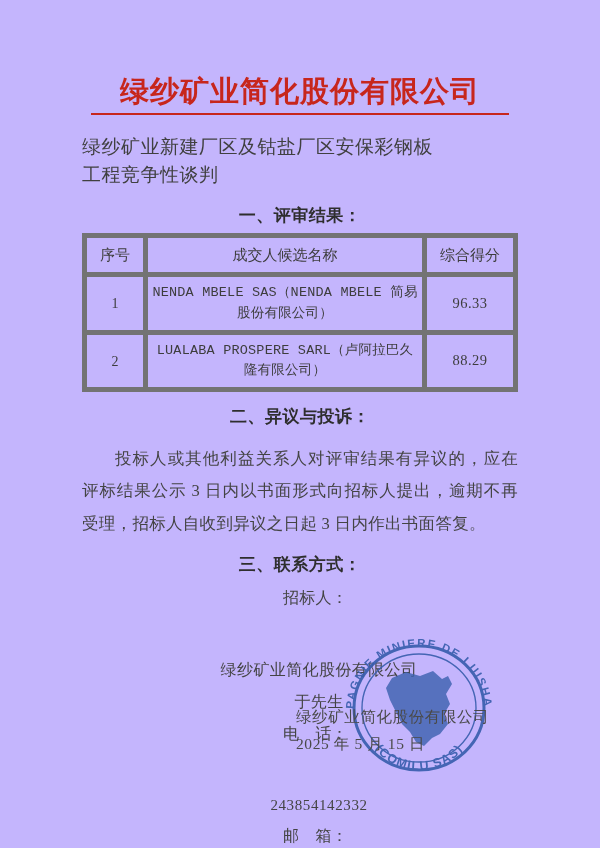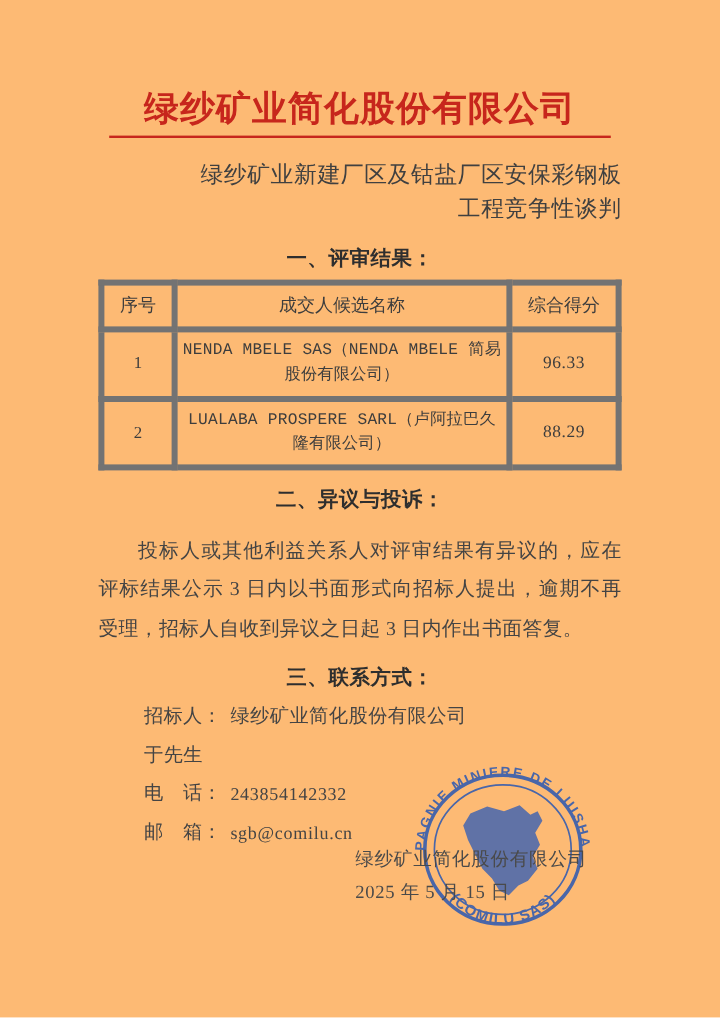--- a/index.html
+++ b/index.html
@@ -9,21 +9,21 @@
     background: #ffffff;
   }
   body {
     font-family: "Liberation Serif", "DejaVu Serif", serif;
     color: #3a3a3a;
   }
   .page {
     position: relative;
     width: 600px;
     height: 848px;
-    background: #fdba74;
+    background: #c4b5fd;
     overflow: hidden;
     box-sizing: border-box;
   }
   .doc-body {
     position: absolute;
     left: 82px;
     top: 0;
     width: 436px;
   }
 
@@ -41,21 +41,21 @@
     border-bottom: none;
   }
   .title-underline {
     width: 418px;
     height: 2px;
     background: #c7261c;
     margin: 4px auto 0 auto;
   }
   .sub-title {
     margin: 18px 0 0 0;
-    text-align: right;
+    text-align: left;
     font-size: 19px;
     font-weight: 400;
     line-height: 1.5;
     color: #404040;
     letter-spacing: 0.5px;
   }
 
   
   .para {
     margin: 15px 0 0 0;
@@ -114,25 +114,26 @@
   }
 
   
   .contact-list {
     margin: 6px 0 0 0;
     padding: 0;
     list-style: none;
   }
   .contact-row {
     display: flex;
-    align-items: flex-end;
+    align-items: center;
     font-size: 16px;
     line-height: 2.0;
     color: #444444;
     padding-left: 38px;
+    flex-direction: column;
   }
   .contact-label {
     display: inline-block;
     width: 72px;
     flex: 0 0 72px;
     letter-spacing: 0.2px;
   }
   .contact-label.spaced {
     letter-spacing: 0.2px;
   }

